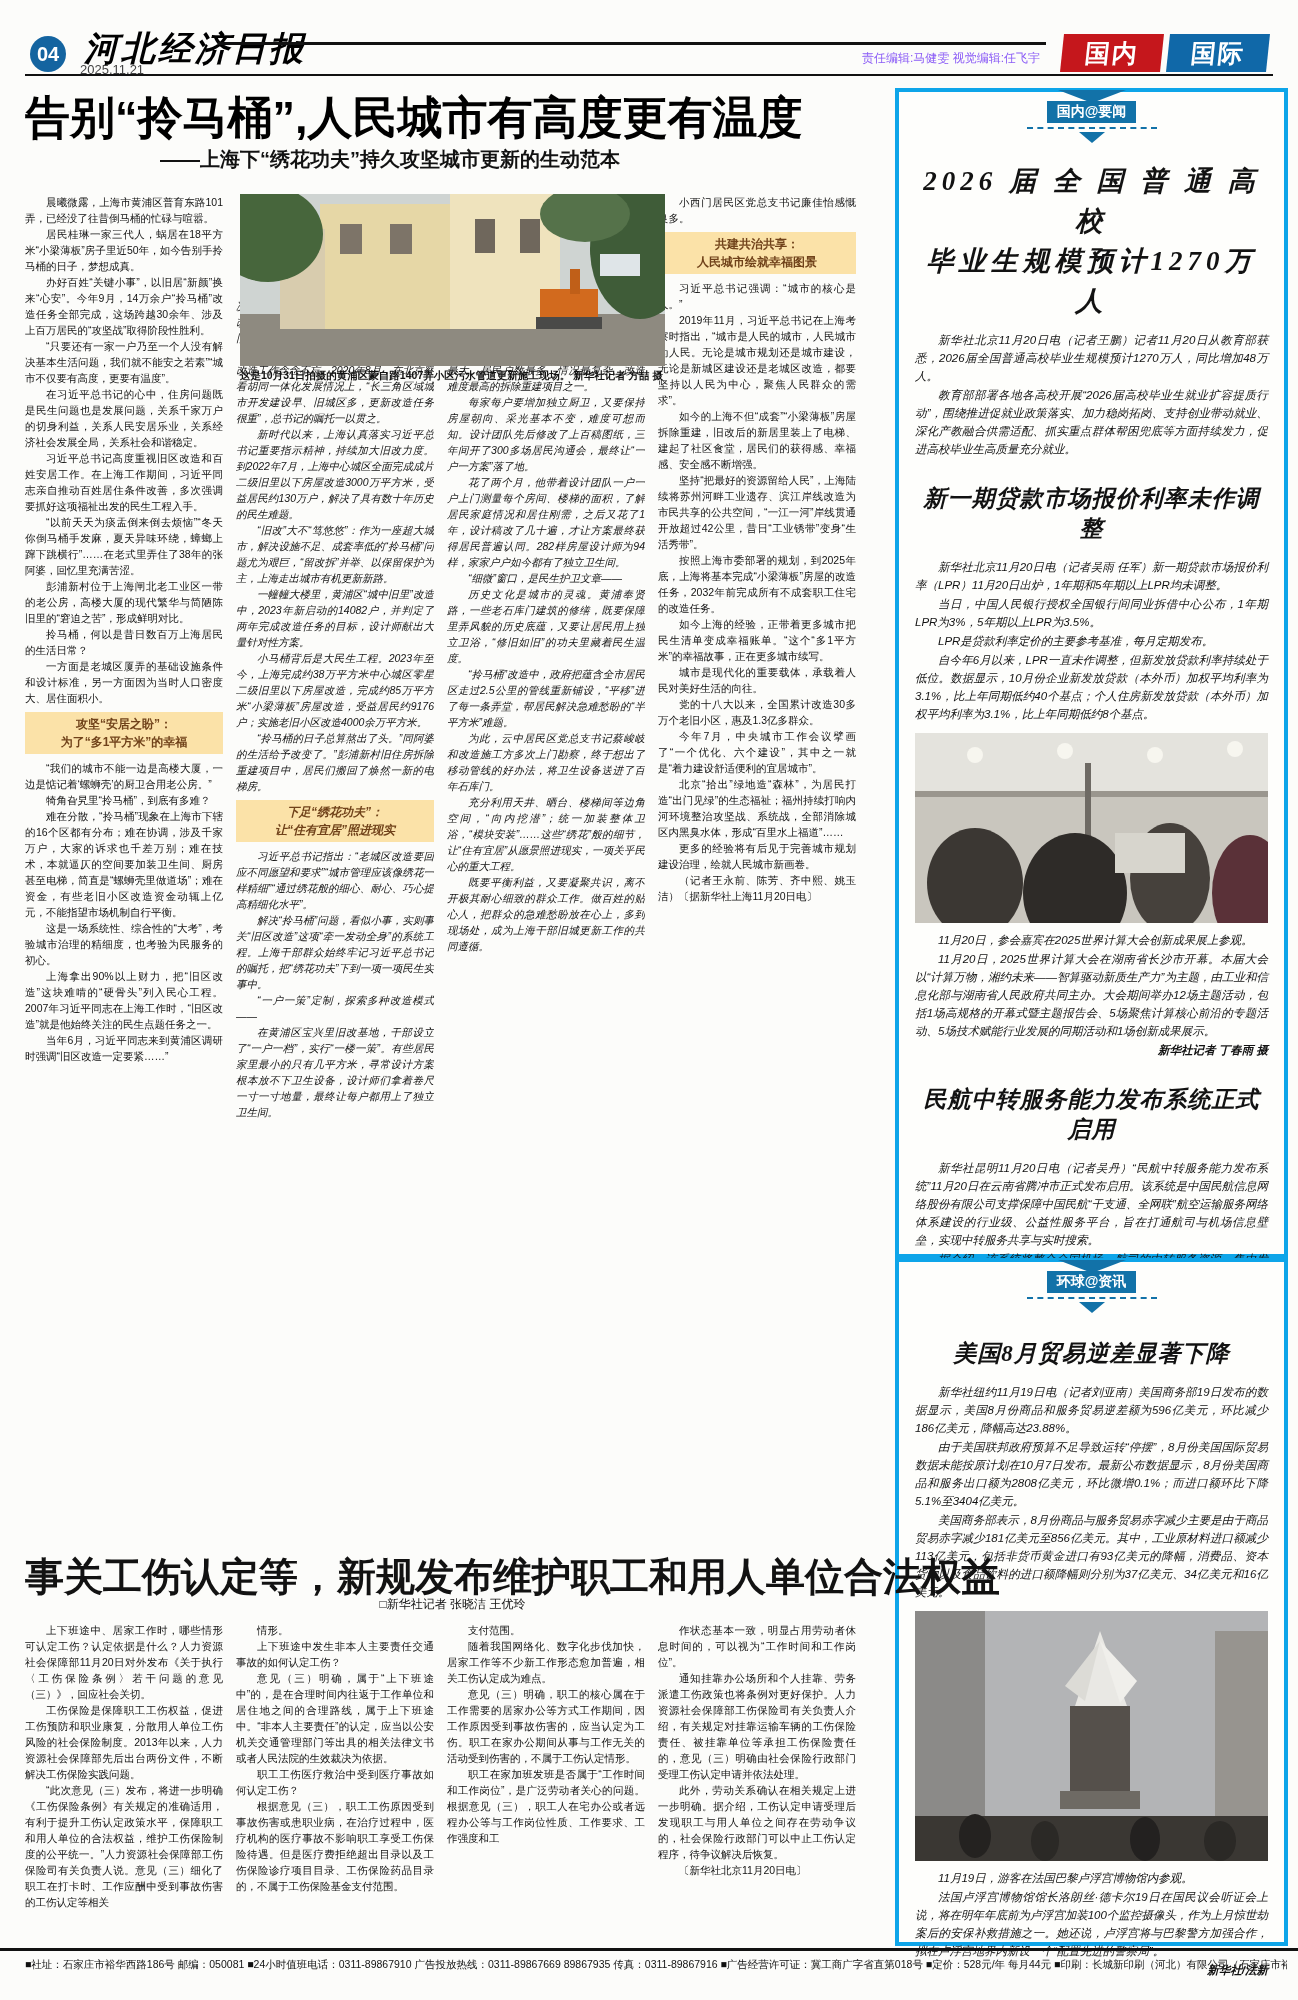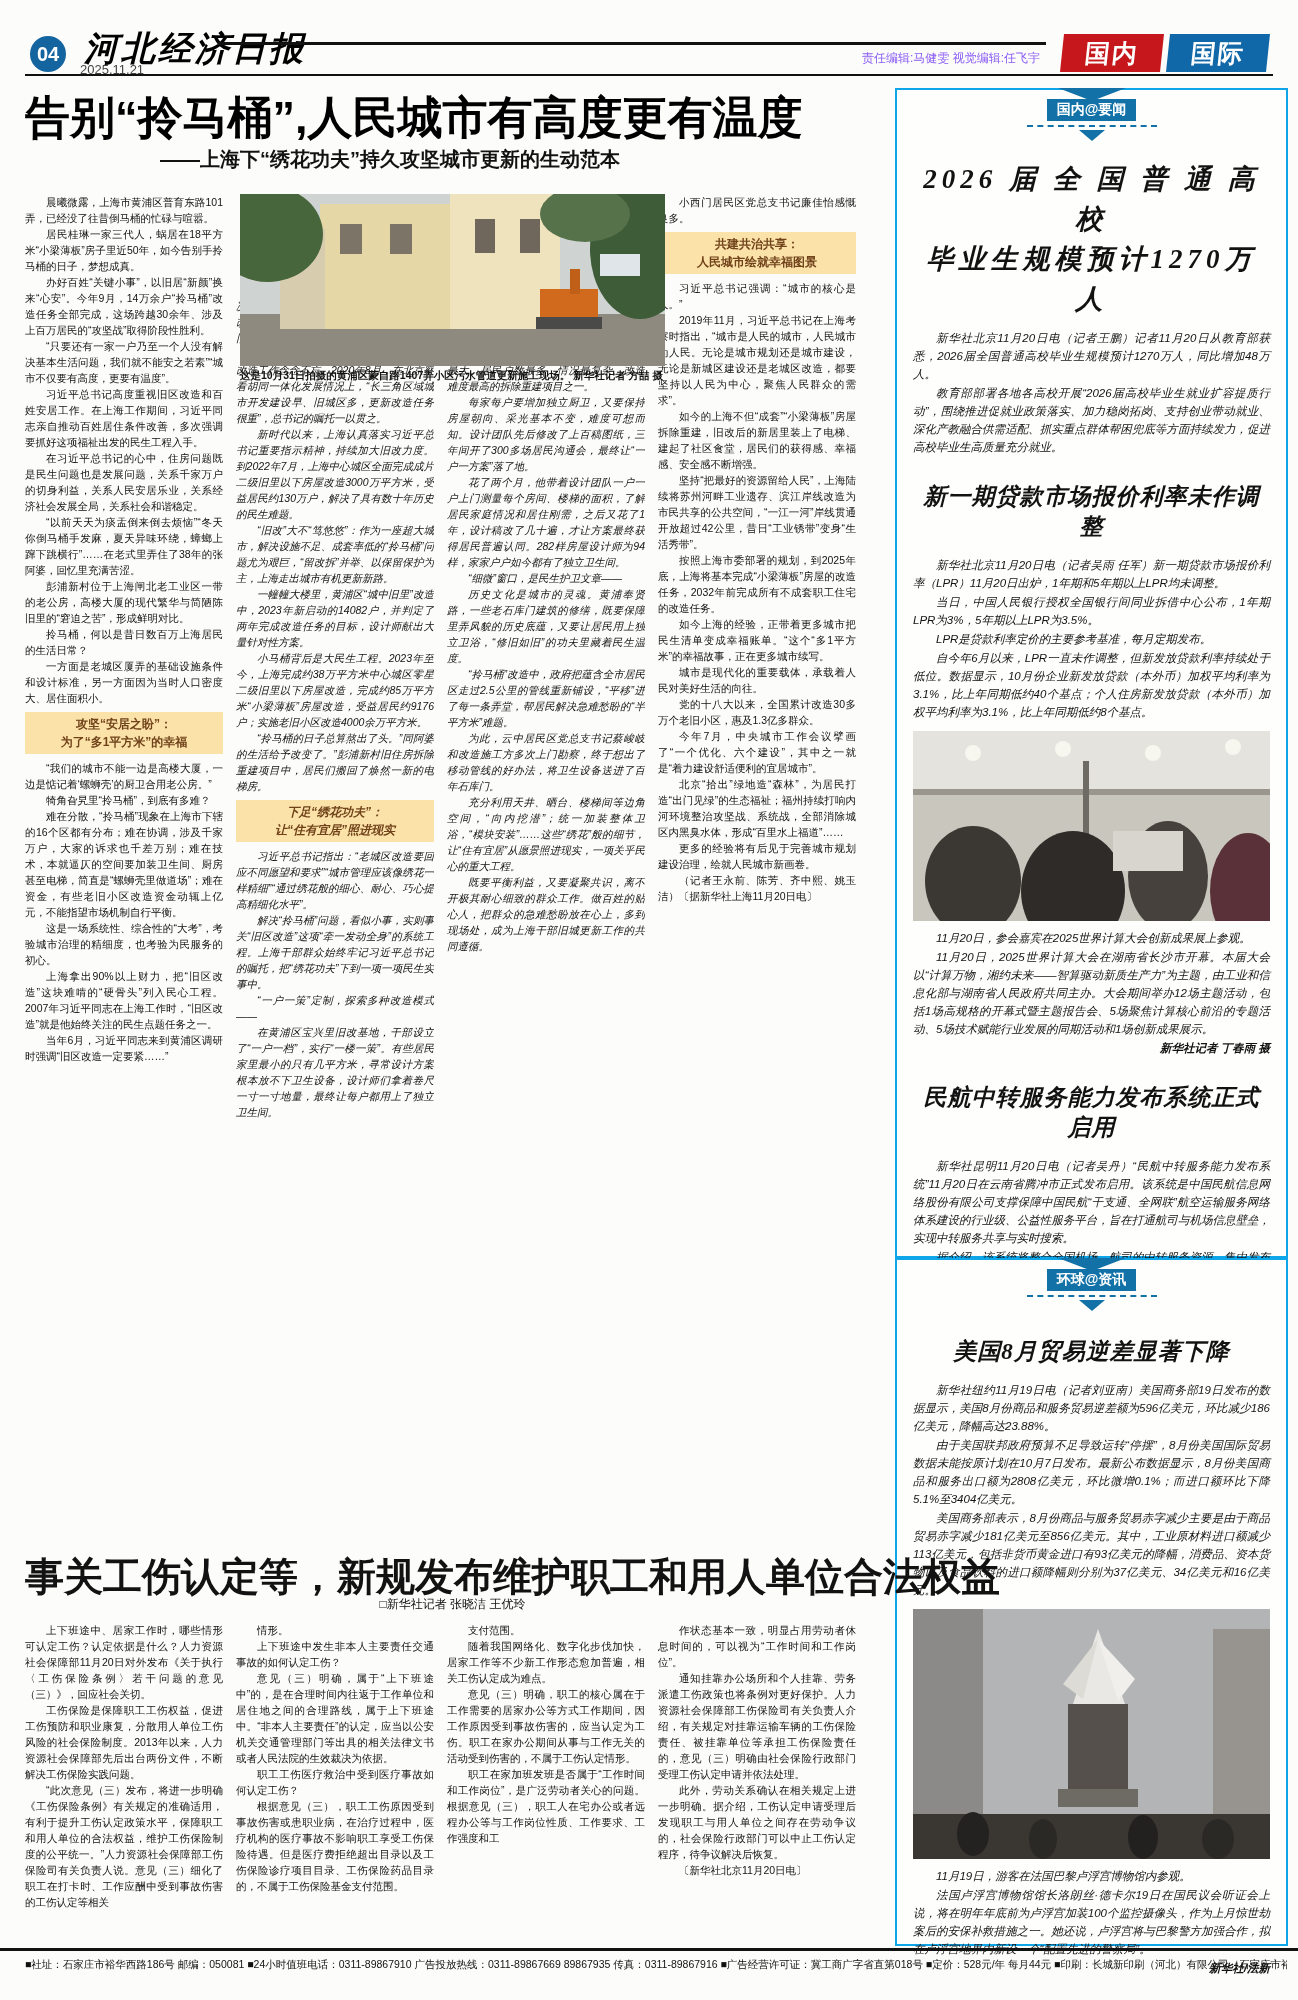--- a/index.html
+++ b/index.html
@@ -28,21 +28,21 @@
   .m-cols{position:absolute;left:25px;top:194px;width:855px;height:1352px;display:flex;gap:13px;overflow:hidden;}
   .col{width:198px;height:100%;overflow:hidden;font-size:10.5px;line-height:16px;text-align:justify;}
   .m-cols .col:nth-child(2),.m-cols .col:nth-child(3){padding-top:88px;font-style:italic;}
   .para{margin:0;text-indent:2em;}
   .subhead{background:#fbe2a8;color:#70421a;font-weight:700;padding:3px 5px;margin:6px 0;
         white-space:pre-line;text-align:center;font-size:12px;line-height:18px;text-indent:0;}
   .m-photo{position:absolute;left:240px;top:194px;width:425px;height:172px;overflow:hidden;background:#c8beaa;}
   .m-photo-cap{position:absolute;left:240px;top:368px;width:425px;font-size:10.5px;line-height:14px;
         font-weight:bold;text-align:justify;}
   
-  .sb-box{position:absolute;left:895px;width:393px;border:2px solid #0ea5e9;background:#fefefc;box-sizing:border-box;}
+  .sb-box{position:absolute;left:895px;width:393px;border:4px solid #0ea5e9;background:#fefefc;box-sizing:border-box;}
   .sb-box1{top:88px;height:1170px;}
   .sb-box2{top:1258px;height:688px;}
   .sb-inner{padding:0 16px;font-style:italic;}
   .badge-wrap{display:flex;flex-direction:column;align-items:center;margin-top:-2px;}
   .badge-tri-big{width:0;height:0;border-left:34px solid transparent;border-right:34px solid transparent;
         border-top:13px solid #1272a8;}
   .badge-label{background:#1272a8;color:#fff;font-weight:bold;font-size:14px;padding:2px 10px;margin-top:-2px;}
   .badge-dash{width:130px;border-top:2px dashed #1272a8;margin-top:4px;}
   .badge-tri-small{width:0;height:0;border-left:13px solid transparent;border-right:13px solid transparent;
         border-top:11px solid #1272a8;margin-top:3px;}
@@ -84,22 +84,22 @@
 
   <div class="m-headline">告别“拎马桶”,人民城市有高度更有温度</div>
   <div class="m-sub">——上海下“绣花功夫”持久攻坚城市更新的生动范本</div>
 
   <div class="m-cols">
     <div class="col">
         <p class="para">晨曦微露，上海市黄浦区普育东路101弄，已经没了往昔倒马桶的忙碌与喧嚣。</p>
         <p class="para">居民桂琳一家三代人，蜗居在18平方米“小梁薄板”房子里近50年，如今告别手拎马桶的日子，梦想成真。</p>
         <p class="para">办好百姓“关键小事”，以旧居“新颜”换来“心安”。今年9月，14万余户“拎马桶”改造任务全部完成，这场跨越30余年、涉及上百万居民的“攻坚战”取得阶段性胜利。</p>
         <p class="para">“只要还有一家一户乃至一个人没有解决基本生活问题，我们就不能安之若素”“城市不仅要有高度，更要有温度”。</p>
+        <p class="para">在习近平总书记的心中，住房问题既是民生问题也是发展问题，关系千家万户的切身利益，关系人民安居乐业，关系经济社会发展全局，关系社会和谐稳定。</p>
         <p class="para">习近平总书记高度重视旧区改造和百姓安居工作。在上海工作期间，习近平同志亲自推动百姓居住条件改善，多次强调要抓好这项福祉出发的民生工程入手。</p>
-        <p class="para">在习近平总书记的心中，住房问题既是民生问题也是发展问题，关系千家万户的切身利益，关系人民安居乐业，关系经济社会发展全局，关系社会和谐稳定。</p>
         <p class="para">“以前天天为痰盂倒来倒去烦恼”“冬天你倒马桶手发麻，夏天异味环绕，蟑螂上蹿下跳横行”……在老式里弄住了38年的张阿婆，回忆里充满苦涩。</p>
         <p class="para">彭浦新村位于上海闸北老工业区一带的老公房，高楼大厦的现代繁华与简陋陈旧里的“窘迫之苦”，形成鲜明对比。</p>
         <p class="para">拎马桶，何以是昔日数百万上海居民的生活日常？</p>
         <p class="para">一方面是老城区厦弄的基础设施条件和设计标准，另一方面因为当时人口密度大、居住面积小。</p>
         <div class="subhead">攻坚“安居之盼”：
 为了“多1平方米”的幸福</div>
         <p class="para">“我们的城市不能一边是高楼大厦，一边是惦记着‘螺蛳壳’的厨卫合用老公房。”</p>
         <p class="para">犄角旮旯里“拎马桶”，到底有多难？</p>
         <p class="para">难在分散，“拎马桶”现象在上海市下辖的16个区都有分布；难在协调，涉及千家万户，大家的诉求也千差万别；难在技术，本就逼仄的空间要加装卫生间、厨房甚至电梯，简直是“螺蛳壳里做道场”；难在资金，有些老旧小区改造资金动辄上亿元，不能指望市场机制自行平衡。</p>
         <p class="para">这是一场系统性、综合性的“大考”，考验城市治理的精细度，也考验为民服务的初心。</p>

